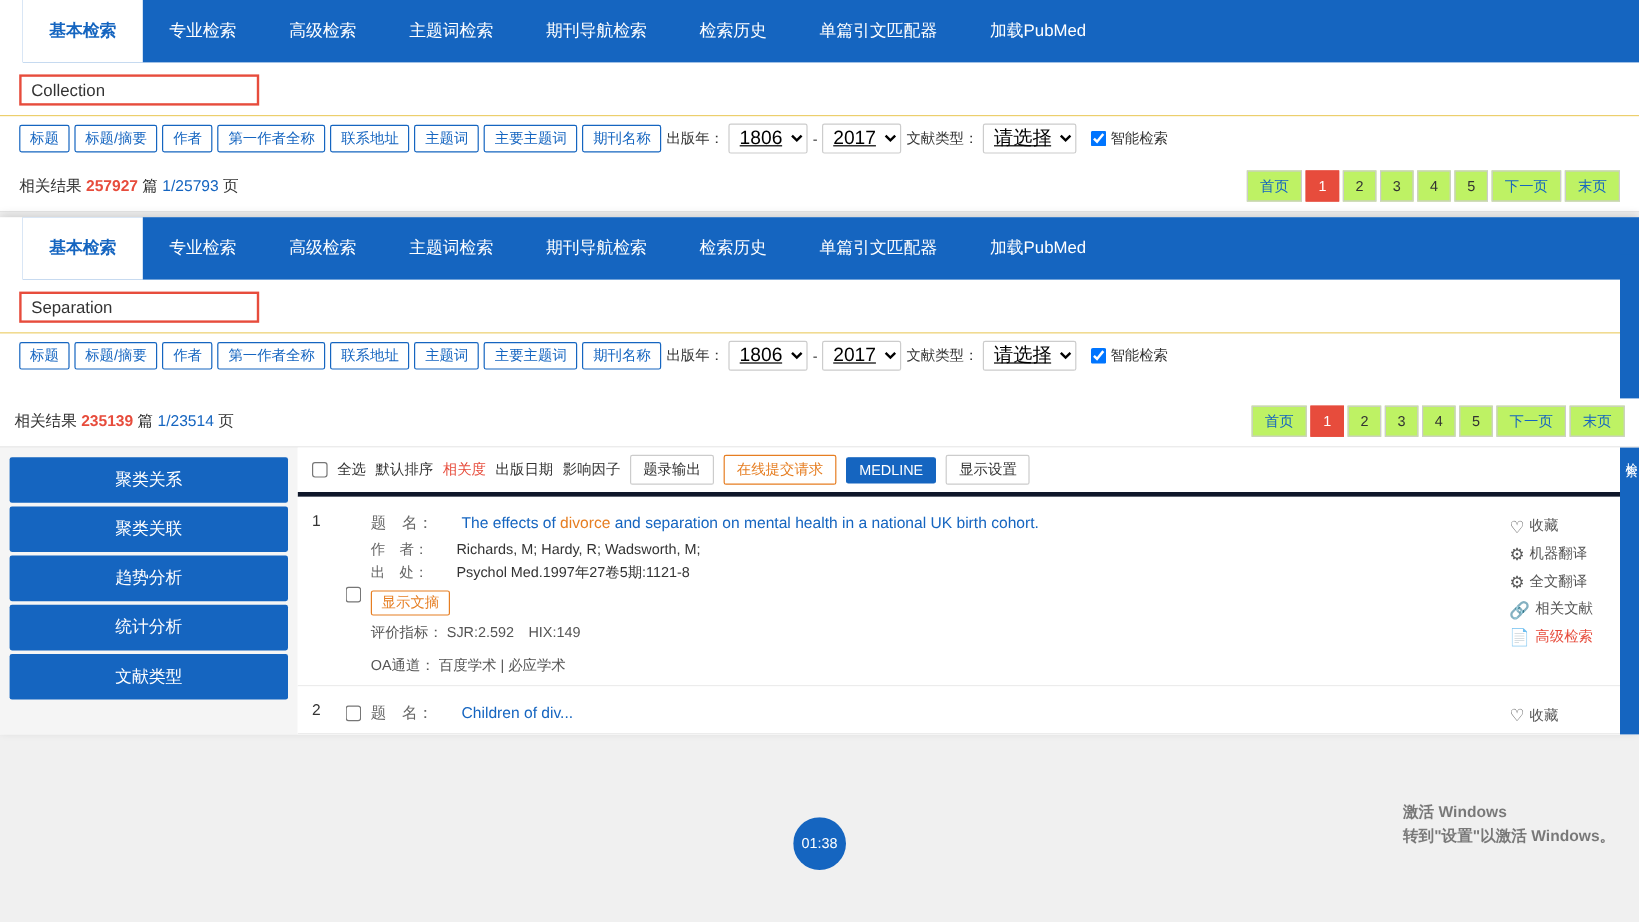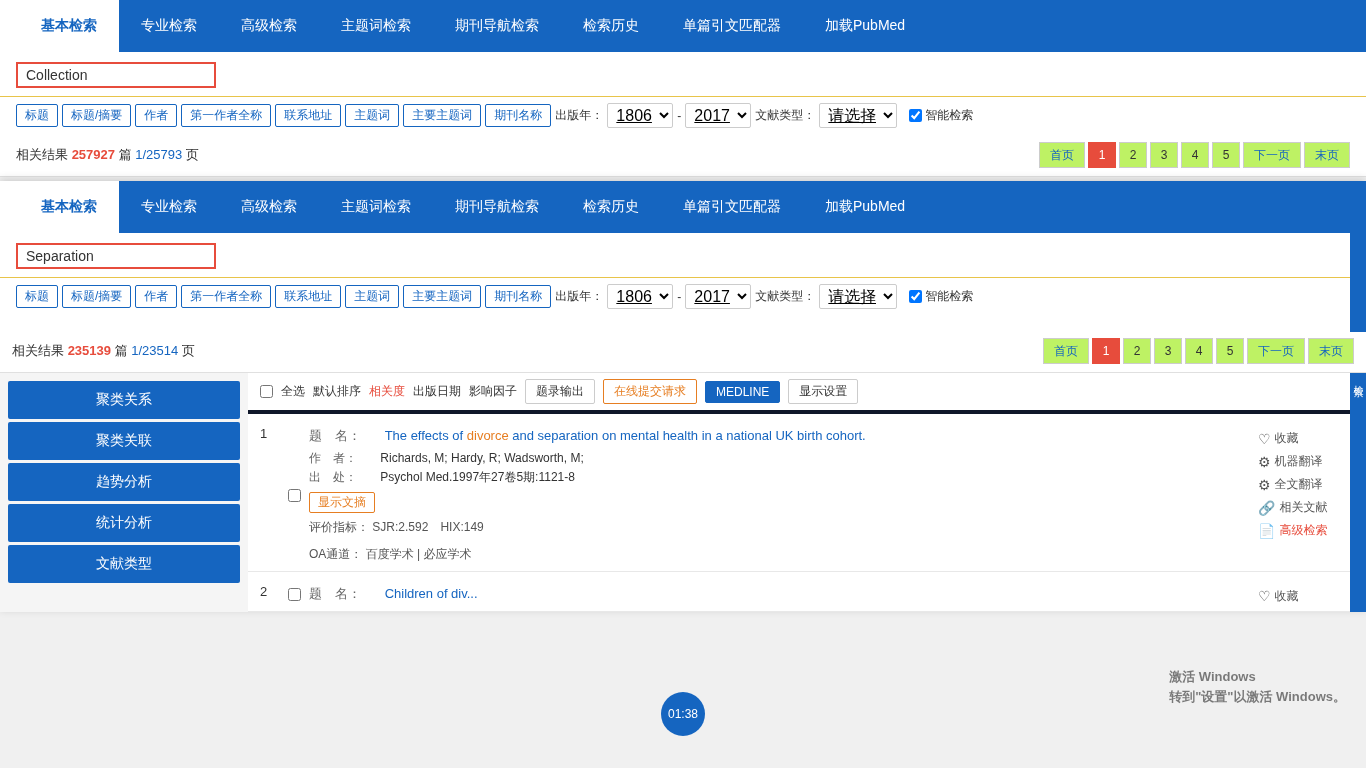--- a/index.html
+++ b/index.html
@@ -274,21 +274,21 @@
       color: #555;
       cursor: pointer;
       white-space: nowrap;
     }
     .action-item .icon { font-size: 14px; }
     .action-item.red { color: #e74c3c; }
 
     
     .timer-circle {
       position: fixed;
-      bottom: 32px;
+      bottom: 43px;
       left: 50%;
       transform: translateX(-50%);
       background: #1565c0;
       color: white;
       border-radius: 50%;
       width: 44px;
       height: 44px;
       display: flex;
       align-items: center;
       justify-content: center;

